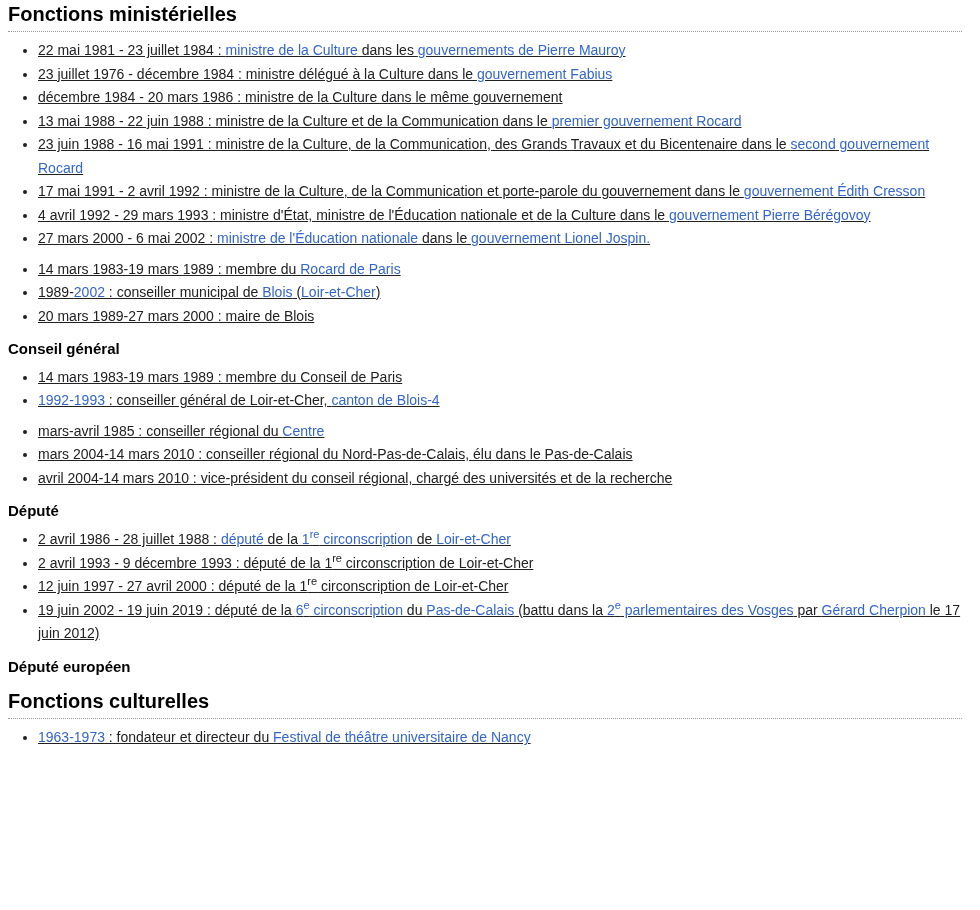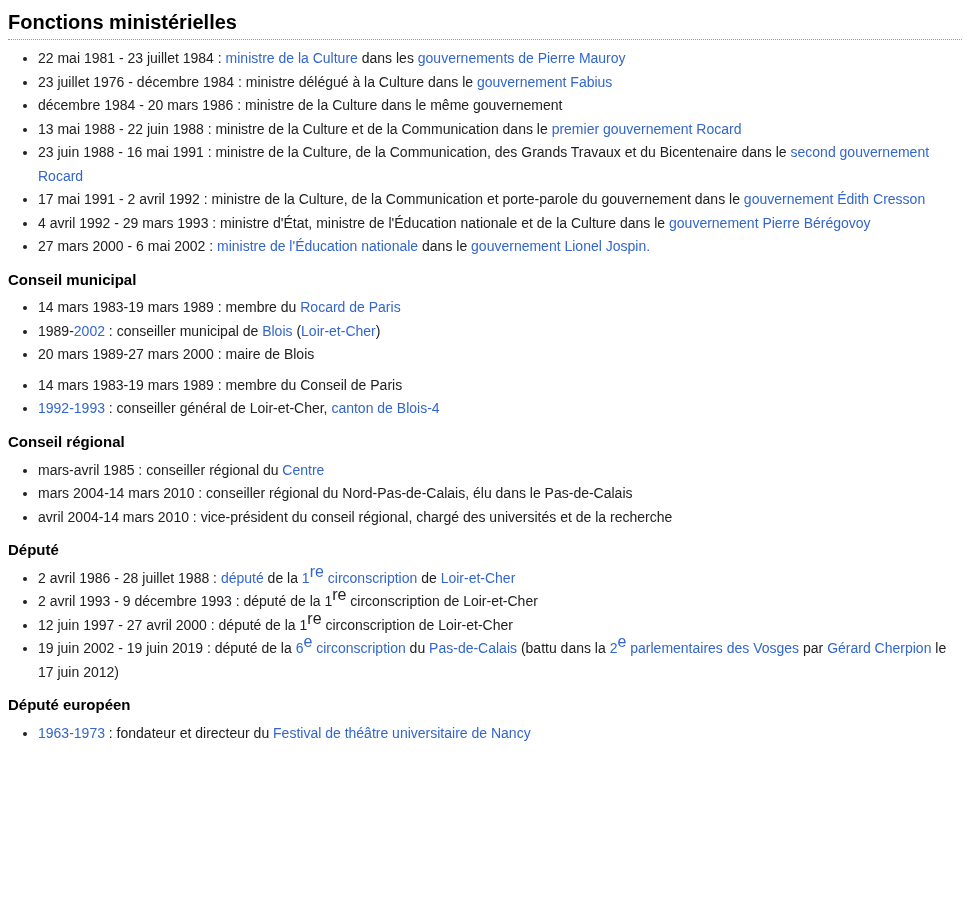--- a/index.html
+++ b/index.html
@@ -15,82 +15,83 @@
   }
   h2{
     font-size:20px;
     line-height:1.15;
     font-weight:700;
     color:#000;
     margin:14px 0 0 0;
     padding-bottom:5px;
     border-bottom:1px dotted #9a9a9a;
   }
-  .page > h2:first-of-type{margin-top:8px;}
+  .page > h2:first-of-type{margin-top:0;}
   h3{
     font-size:15px;
     line-height:1.25;
     font-weight:700;
     color:#000;
     margin:12px 0 2px 0;
   }
   ul{
     margin:7px 0 4px 0;
     padding-left:30px;
     list-style:disc outside;
+    text-decoration:underline;
   }
   li{
     line-height:23.5px;
     margin:0;
   }
   a{
     color:#3366cc;
     text-decoration:none;
     cursor:pointer;
   }
   sup{
-    font-size:16px;
+    font-size:11px;
     line-height:0;
   }
 </style>
 </head>
 <body>
 
 <div class="page">
     <h2>Fonctions ministérielles</h2>
     <ul>
       <li><span>22 mai 1981 - 23 juillet 1984 : </span><a href="#">ministre de la Culture</a><span> dans les </span><a href="#">gouvernements de Pierre Mauroy</a></li>
       <li><span>23 juillet 1976 - décembre 1984 : ministre délégué à la Culture dans le </span><a href="#">gouvernement Fabius</a></li>
       <li><span>décembre 1984 - 20 mars 1986 : ministre de la Culture dans le même gouvernement</span></li>
       <li><span>13 mai 1988 - 22 juin 1988 : ministre de la Culture et de la Communication dans le </span><a href="#">premier gouvernement Rocard</a></li>
       <li><span>23 juin 1988 - 16 mai 1991 : ministre de la Culture, de la Communication, des Grands Travaux et du Bicentenaire dans le </span><a href="#">second gouvernement Rocard</a></li>
       <li><span>17 mai 1991 - 2 avril 1992 : ministre de la Culture, de la Communication et porte-parole du gouvernement dans le </span><a href="#">gouvernement Édith Cresson</a></li>
       <li><span>4 avril 1992 - 29 mars 1993 : ministre d'État, ministre de l'Éducation nationale et de la Culture dans le </span><a href="#">gouvernement Pierre Bérégovoy</a></li>
       <li><span>27 mars 2000 - 6 mai 2002 : </span><a href="#">ministre de l'Éducation nationale</a><span> dans le </span><a href="#">gouvernement Lionel Jospin.</a></li>
     </ul>
-    <h3>Conseil municipal</h3>
     <ul>
       <li><span>14 mars 1983-19 mars 1989 : membre du </span><a href="#">Rocard de Paris</a></li>
       <li><span>1989-</span><a href="#">2002</a><span> : conseiller municipal de </span><a href="#">Blois</a><span> (</span><a href="#">Loir-et-Cher</a><span>)</span></li>
       <li><span>20 mars 1989-27 mars 2000 : maire de Blois</span></li>
     </ul>
+    <h3>Conseil général</h3>
     <ul>
       <li><span>14 mars 1983-19 mars 1989 : membre du Conseil de Paris</span></li>
       <li><a href="#">1992-1993</a><span> : conseiller général de Loir-et-Cher, </span><a href="#">canton de Blois-4</a></li>
     </ul>
-    <h3>Conseil régional</h3>
     <ul>
       <li><span>mars-avril 1985 : conseiller régional du </span><a href="#">Centre</a></li>
       <li><span>mars 2004-14 mars 2010 : conseiller régional du Nord-Pas-de-Calais, élu dans le Pas-de-Calais</span></li>
       <li><span>avril 2004-14 mars 2010 : vice-président du conseil régional, chargé des universités et de la recherche</span></li>
     </ul>
     <h3>Député</h3>
     <ul>
       <li><span>2 avril 1986 - 28 juillet 1988 : </span><a href="#">député</a><span> de la </span><a href="#">1</a><a href="#"><sup>re</sup></a><a href="#"> circonscription</a><span> de </span><a href="#">Loir-et-Cher</a></li>
       <li><span>2 avril 1993 - 9 décembre 1993 : député de la 1</span><span><sup>re</sup></span><span> circonscription de Loir-et-Cher</span></li>
       <li><span>12 juin 1997 - 27 avril 2000 : député de la 1</span><span><sup>re</sup></span><span> circonscription de Loir-et-Cher</span></li>
       <li><span>19 juin 2002 - 19 juin 2019 : député de la </span><a href="#">6</a><a href="#"><sup>e</sup></a><a href="#"> circonscription</a><span> du </span><a href="#">Pas-de-Calais</a><span> (battu dans la </span><a href="#">2</a><a href="#"><sup>e</sup></a><a href="#"> parlementaires des Vosges</a><span> par </span><a href="#">Gérard Cherpion</a><span> le 17 juin 2012)</span></li>
     </ul>
     <h3>Député européen</h3>
+    <h2>Fonctions culturelles</h2>
     <ul>
       <li><a href="#">1963-1973</a><span> : fondateur et directeur du </span><a href="#">Festival de théâtre universitaire de Nancy</a></li>
     </ul>
   </div>
 
 </body></html>

